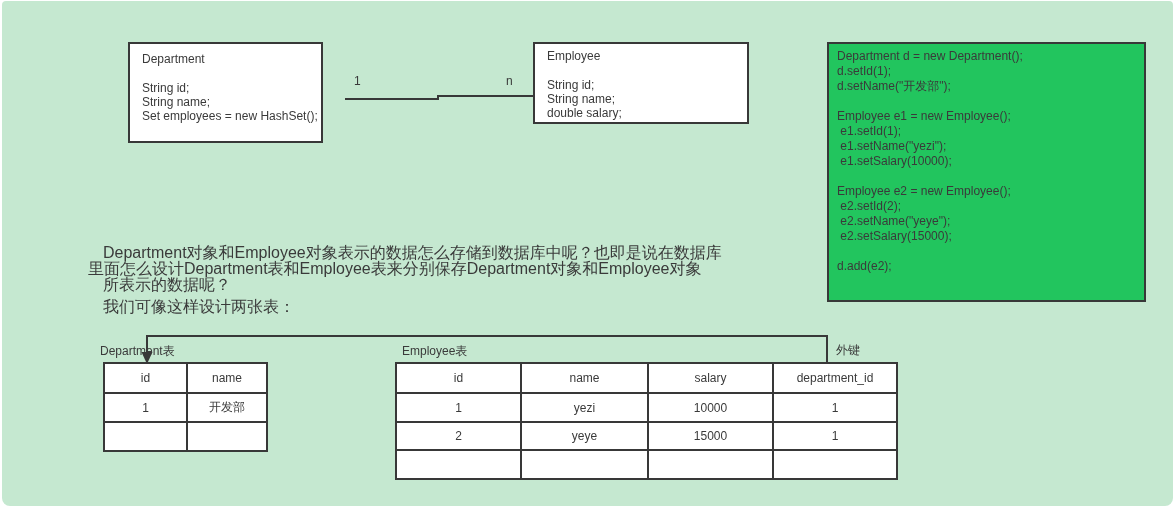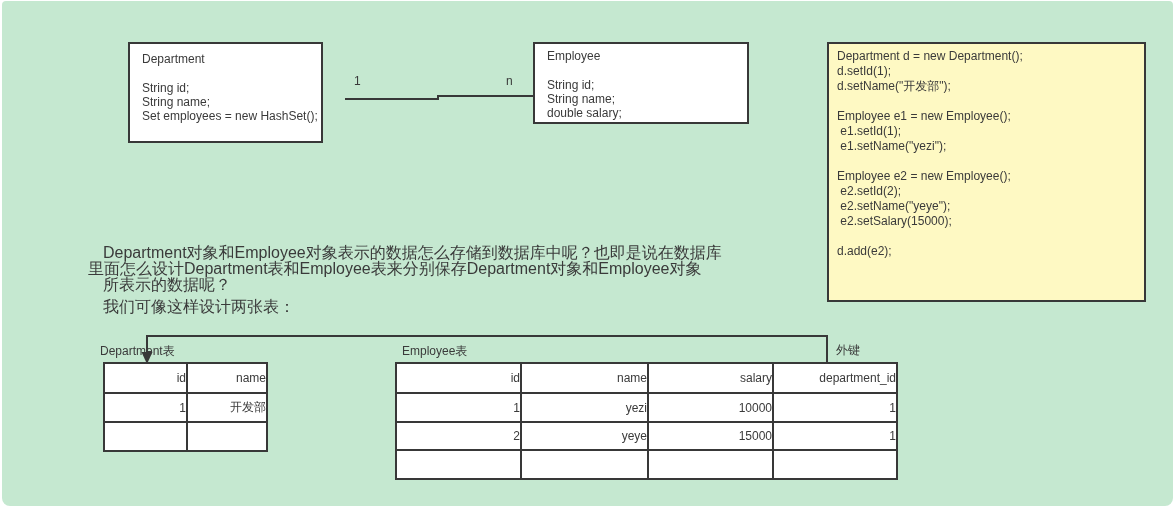--- a/index.html
+++ b/index.html
@@ -15,36 +15,36 @@
   }
   
   .classbox{
     position:absolute;background:#ffffff;border:2px solid #383838;
     box-sizing:border-box;font-size:12px;line-height:14px;
     padding:8px 4px 0 12px;white-space:nowrap;overflow:hidden;
   }
   .classbox .title{margin-bottom:15px;}
   
   .codebox{
-    position:absolute;background:#fef9c3;border:2px solid #383838;
+    position:absolute;background:#22c55e;border:2px solid #383838;
     box-sizing:border-box;font-size:12px;line-height:15px;
     padding:5px 2px 0 8px;overflow:hidden;
   }
   .codebox .cline{white-space:pre;min-height:15px;}
   
   .para-line{position:absolute;font-size:16px;line-height:16px;white-space:pre;}
   
   .mini-label{position:absolute;font-size:12px;line-height:14px;white-space:pre;}
   
   table.db{
     position:absolute;border-collapse:collapse;background:#ffffff;
     table-layout:fixed;font-size:12px;color:#3a3a3a;
   }
   table.db td{
-    border:2px solid #383838;text-align:right;vertical-align:middle;
+    border:2px solid #383838;text-align:center;vertical-align:middle;
     padding:0;font-weight:normal;
   }
   .overlay{position:absolute;left:0;top:0;pointer-events:none;}
 </style>
 </head>
 <body>
 
 <div class="canvas"></div>
 
 <div class="classbox" style="left:128px;top:42px;width:195px;height:101px;">
@@ -66,20 +66,21 @@
 <div class="mini-label" style="left:506px;top:74px;">n</div>
 
 <div class="codebox" style="left:827px;top:42px;width:319px;height:260px;">
   <div class="cline">Department d = new Department();</div>
   <div class="cline">d.setId(1);</div>
   <div class="cline">d.setName("开发部");</div>
   <div class="cline"></div>
   <div class="cline">Employee e1 = new Employee();</div>
   <div class="cline"> e1.setId(1);</div>
   <div class="cline"> e1.setName("yezi");</div>
+  <div class="cline"> e1.setSalary(10000);</div>
   <div class="cline"></div>
   <div class="cline">Employee e2 = new Employee();</div>
   <div class="cline"> e2.setId(2);</div>
   <div class="cline"> e2.setName("yeye");</div>
   <div class="cline"> e2.setSalary(15000);</div>
   <div class="cline"></div>
   <div class="cline">d.add(e2);</div>
 </div>
 
 <div class="para-line" style="left:103px;top:245px;">Department对象和Employee对象表示的数据怎么存储到数据库中呢？也即是说在数据库</div>

